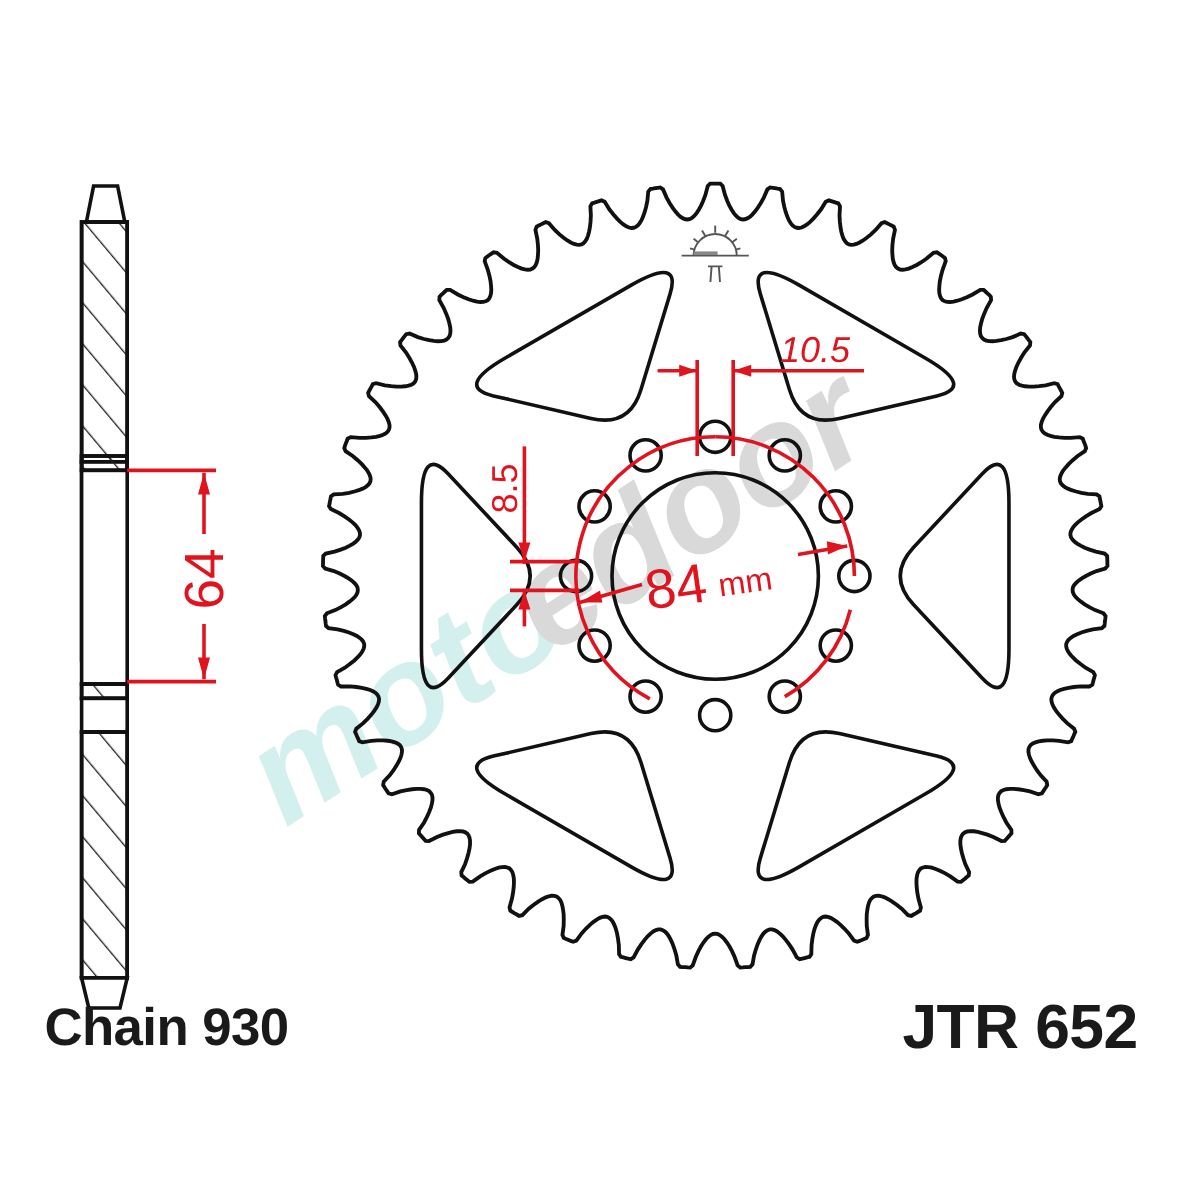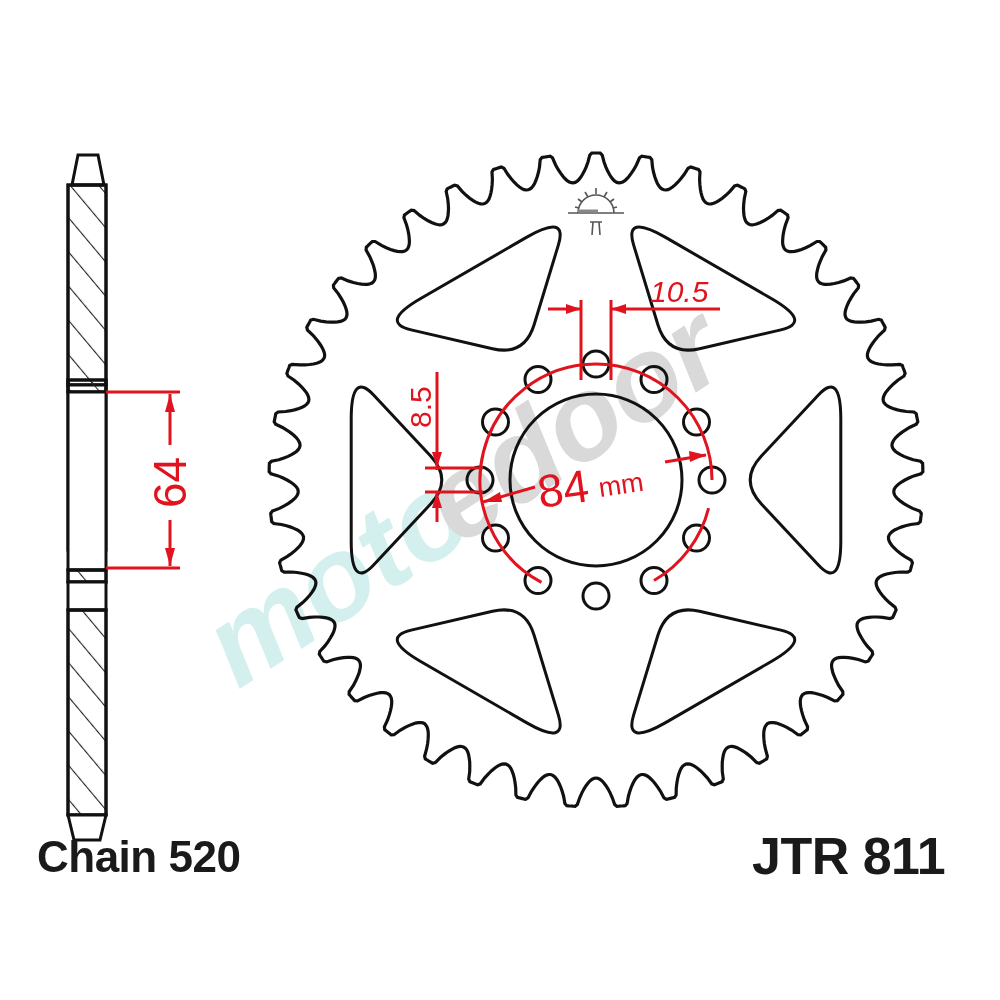--- a/index.html
+++ b/index.html
@@ -127,14 +127,14 @@
     <line x1="437" y1="372" x2="437" y2="470"></line>
     <line x1="437" y1="492" x2="437" y2="522"></line>
     <line x1="425" y1="468" x2="483" y2="468"></line>
     <line x1="425" y1="492" x2="483" y2="492"></line>
     <path d="M437,468 L432,452 L442,452 Z" stroke="none"></path>
     <path d="M437,492 L432,508 L442,508 Z" stroke="none"></path>
   </g>
   <text class="dimtext" font-size="30" transform="translate(431,428) rotate(-90)">8.5</text>
 </svg>
 
-<div id="chain-label" class="label">Chain 520</div>
-<div id="part-label" class="label">JTR 811</div>
+<div id="chain-label" class="label">Chain 930</div>
+<div id="part-label" class="label">JTR 652</div>
 
 </body></html>

